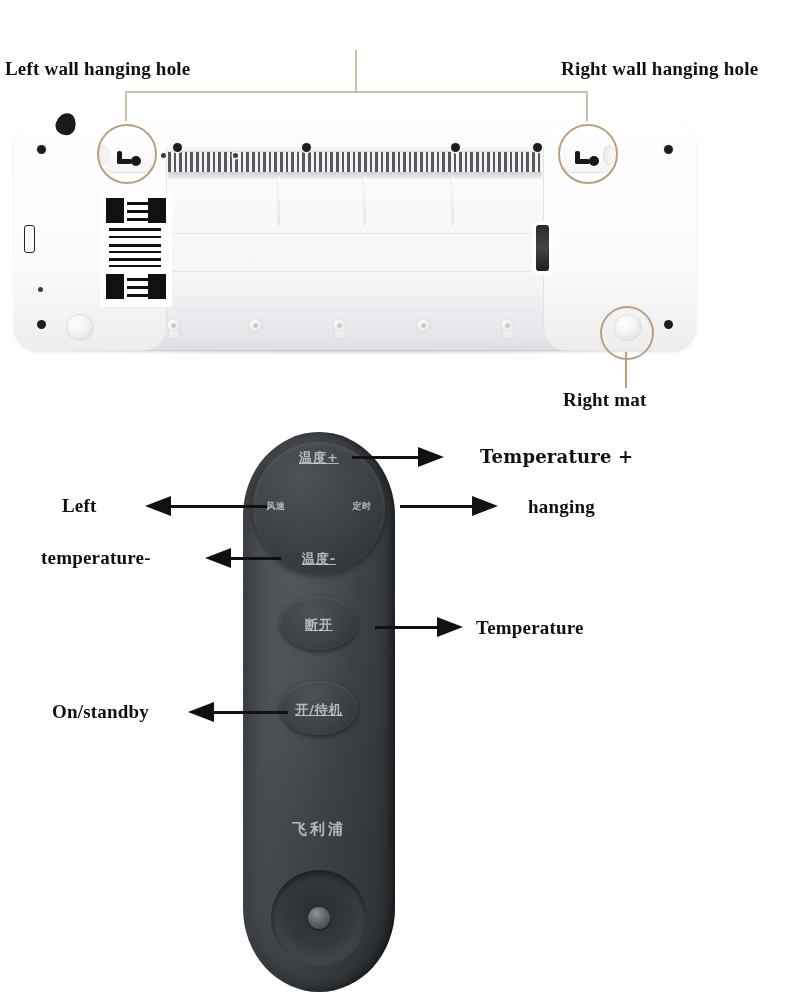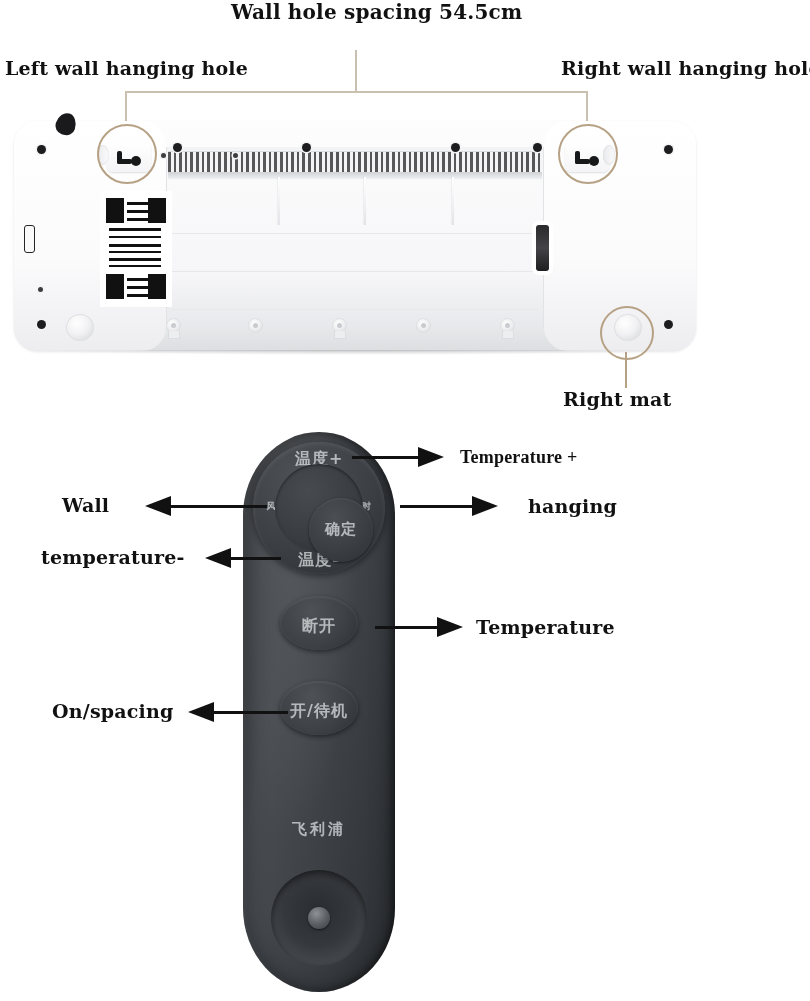--- a/index.html
+++ b/index.html
@@ -23,21 +23,21 @@
   .lbl {
     position: absolute;
     font-family: "DejaVu Serif", "Liberation Serif", serif;
     font-weight: 700;
     color: #111111;
     white-space: nowrap;
     letter-spacing: 0.2px;
     line-height: 1;
   }
   .lbl-20 { font-size: 20px; }
-  .lbl-19 { font-size: 19px; }
+  .lbl-19 { font-size: 19px; font-family: Liberation Serif, serif; }
   .lbl-18 { font-size: 18px; }
 
   
   .dimline {
     position: absolute;
     background: #c9c0b0;
   }
   .dim-h { height: 1.5px; }
   .dim-v { width: 1.5px; }
 
@@ -341,21 +341,21 @@
     color: rgba(226,228,230,0.72);
     font-family: "DejaVu Sans", "Liberation Sans", sans-serif;
     font-weight: 700;
     text-align: center;
     line-height: 1;
     white-space: nowrap;
     filter: blur(0.55px);
     user-select: none;
   }
   .glyph-sm { font-size: 9px; letter-spacing: 0.5px; }
-  .glyph-md { font-size: 16px; letter-spacing: 1px; }
+  .glyph-md { font-size: 13px; letter-spacing: 1px; text-decoration: underline; }
   .glyph-lg { font-size: 15px; letter-spacing: 1px; }
   
   .obtn {
     position: absolute;
     left: 37px;
     width: 78px; height: 54px;
     border-radius: 50%;
     background: radial-gradient(circle at 40% 28%, #4e5257 0%, #3e4246 55%, #2c2f32 100%);
     box-shadow: inset 0 1px 3px rgba(255,255,255,0.10),
                 0 2px 5px rgba(0,0,0,0.48);
@@ -377,21 +377,20 @@
     border-radius: 50%;
     background: radial-gradient(circle at 38% 30%, #8d9297 0%, #5d6166 50%, #3a3d41 100%);
     box-shadow: 0 1px 2px rgba(0,0,0,0.6);
   }
 </style>
 </head>
 <body>
 
 <div id="page">
 
-  <div class="lbl lbl-20" style="left:231px; top:2px;">Wall hole spacing 54.5cm</div>
 
   <div class="lbl lbl-19" style="left:5px; top:59px;">Left wall hanging hole</div>
 
   <div class="lbl lbl-19" style="left:561px; top:59px;">Right wall hanging hole</div>
 
   <div class="dimline dim-v" style="left:355px; top:50px; height:42px;"></div>
 
   <div class="dimline dim-h" style="left:125px; top:91px; width:462px;"></div>
 
   <div class="dimline dim-v" style="left:125px; top:91px; height:40px;"></div>
@@ -498,59 +497,54 @@
   <div id="remote">
     <div class="remote-body"></div>
     <div class="remote-edge"></div>
 
     <div class="dpad-outer">
       <div class="glyph glyph-md" style="left:42px; top:9px; width:48px;">温度+</div>
       <div class="glyph glyph-sm" style="left:6px; top:60px; width:34px;">风速</div>
       <div class="glyph glyph-sm" style="left:92px; top:60px; width:34px;">定时</div>
       <div class="glyph glyph-md" style="left:42px; top:110px; width:48px;">温度-</div>
 
-      <div class="dpad-ring">
-        <div class="dpad-center">
-          <div class="glyph glyph-lg" style="left:0; top:24px; width:64px;">确定</div>
-        </div>
-      </div>
     </div>
 
     <div class="obtn" style="top:164px;">
       <div class="glyph glyph-md" style="left:0; top:22px; width:78px;">断开</div>
     </div>
 
     <div class="obtn" style="top:249px;">
       <div class="glyph glyph-md" style="left:0; top:22px; width:78px;">开/待机</div>
     </div>
 
     <div class="glyph glyph-lg" style="left:0; top:390px; width:152px; letter-spacing:3px;">飞利浦</div>
 
     <div class="dimple">
       <div class="dimple-nub"></div>
     </div>
   </div>
 
   <div class="arrow-shaft" style="left:352px; top:456px; width:66px;"></div>
   <div class="arrow-head right" style="left:418px; top:447px;"></div>
-  <div class="lbl lbl-18" style="left:460px; top:448px;font-family:Liberation Serif, serif;">Temperature +</div>
+  <div class="lbl lbl-18" style="left:480px; top:448px;">Temperature +</div>
 
   <div class="arrow-shaft" style="left:171px; top:505px; width:96px;"></div>
   <div class="arrow-head left" style="left:145px; top:496px;"></div>
-  <div class="lbl lbl-19" style="left:62px; top:496px;">Wall</div>
+  <div class="lbl lbl-19" style="left:62px; top:496px;">Left</div>
 
   <div class="arrow-shaft" style="left:400px; top:505px; width:72px;"></div>
   <div class="arrow-head right" style="left:472px; top:496px;"></div>
   <div class="lbl lbl-19" style="left:528px; top:497px;">hanging</div>
 
   <div class="arrow-shaft" style="left:231px; top:557px; width:50px;"></div>
   <div class="arrow-head left" style="left:205px; top:548px;"></div>
   <div class="lbl lbl-19" style="left:41px; top:548px;">temperature-</div>
 
   <div class="arrow-shaft" style="left:375px; top:626px; width:62px;"></div>
   <div class="arrow-head right" style="left:437px; top:617px;"></div>
   <div class="lbl lbl-19" style="left:476px; top:618px;">Temperature</div>
 
   <div class="arrow-shaft" style="left:214px; top:711px; width:74px;"></div>
   <div class="arrow-head left" style="left:188px; top:702px;"></div>
-  <div class="lbl lbl-19" style="left:52px; top:702px;">On/spacing</div>
+  <div class="lbl lbl-19" style="left:52px; top:702px;">On/standby</div>
 
 </div>
 
 </body></html>

